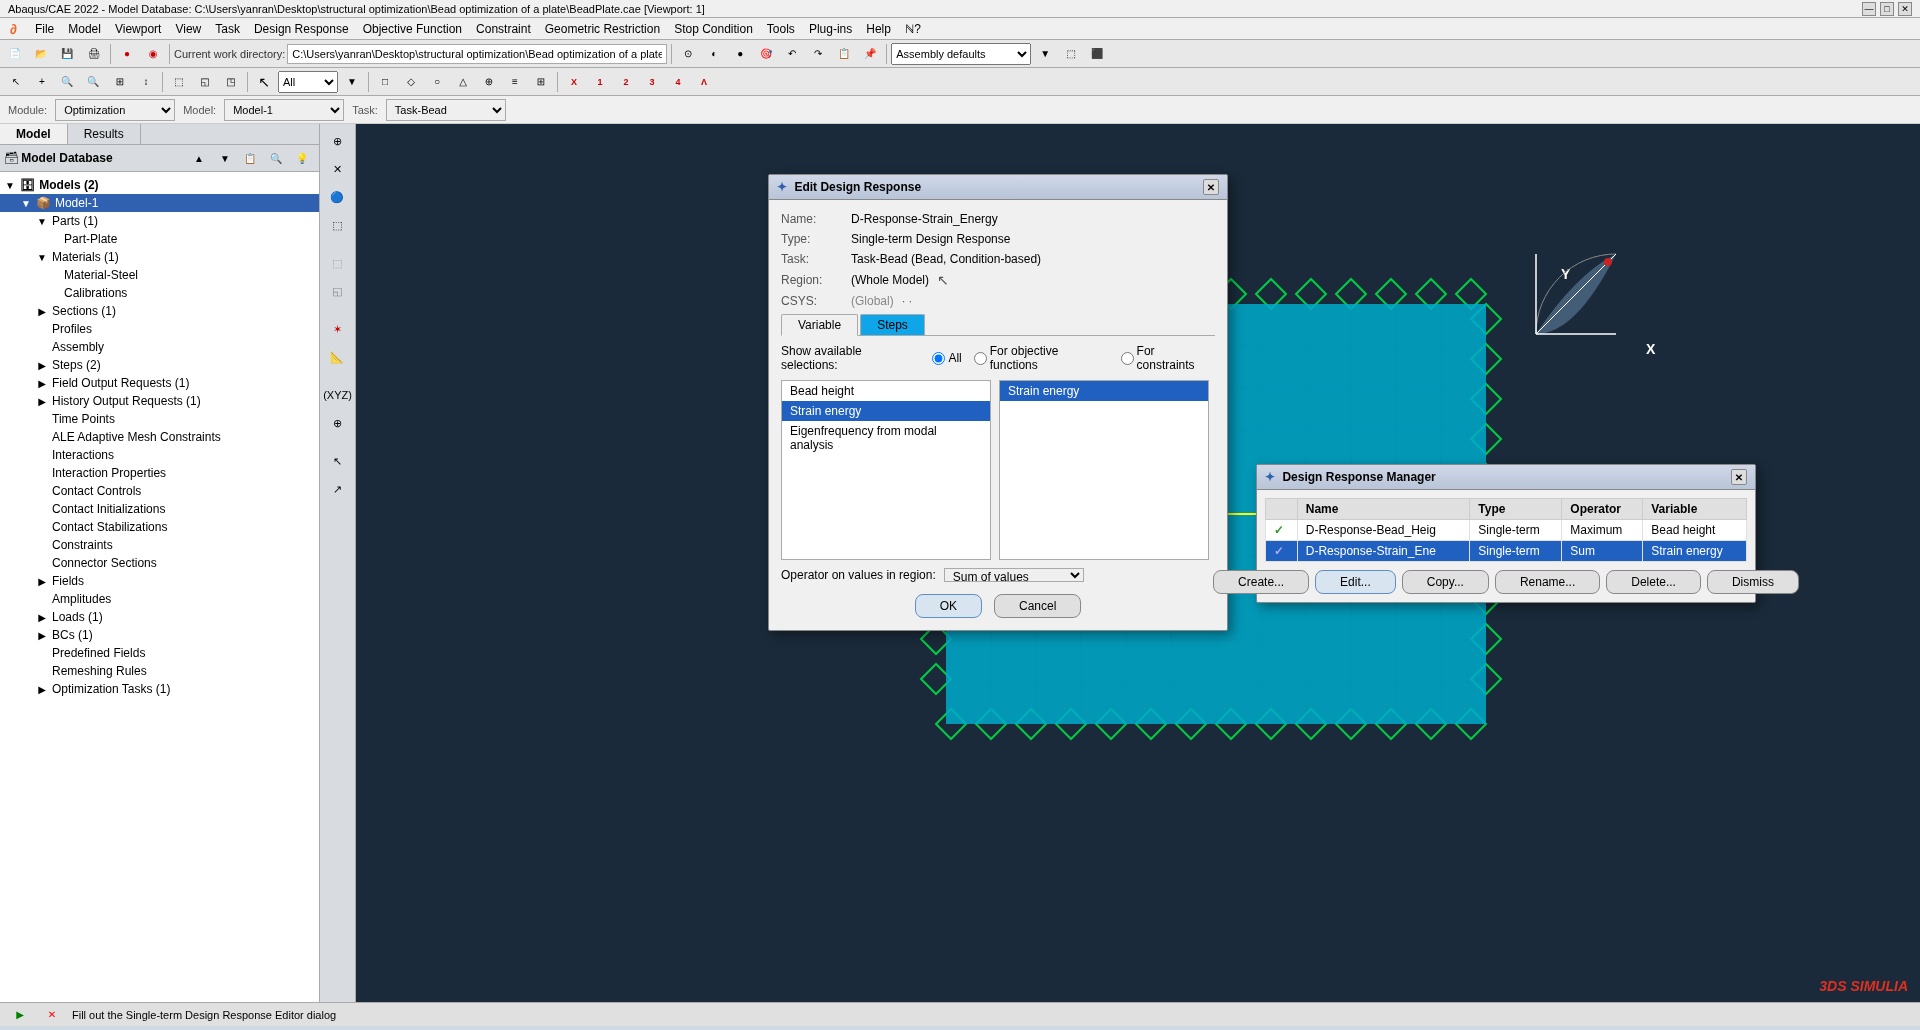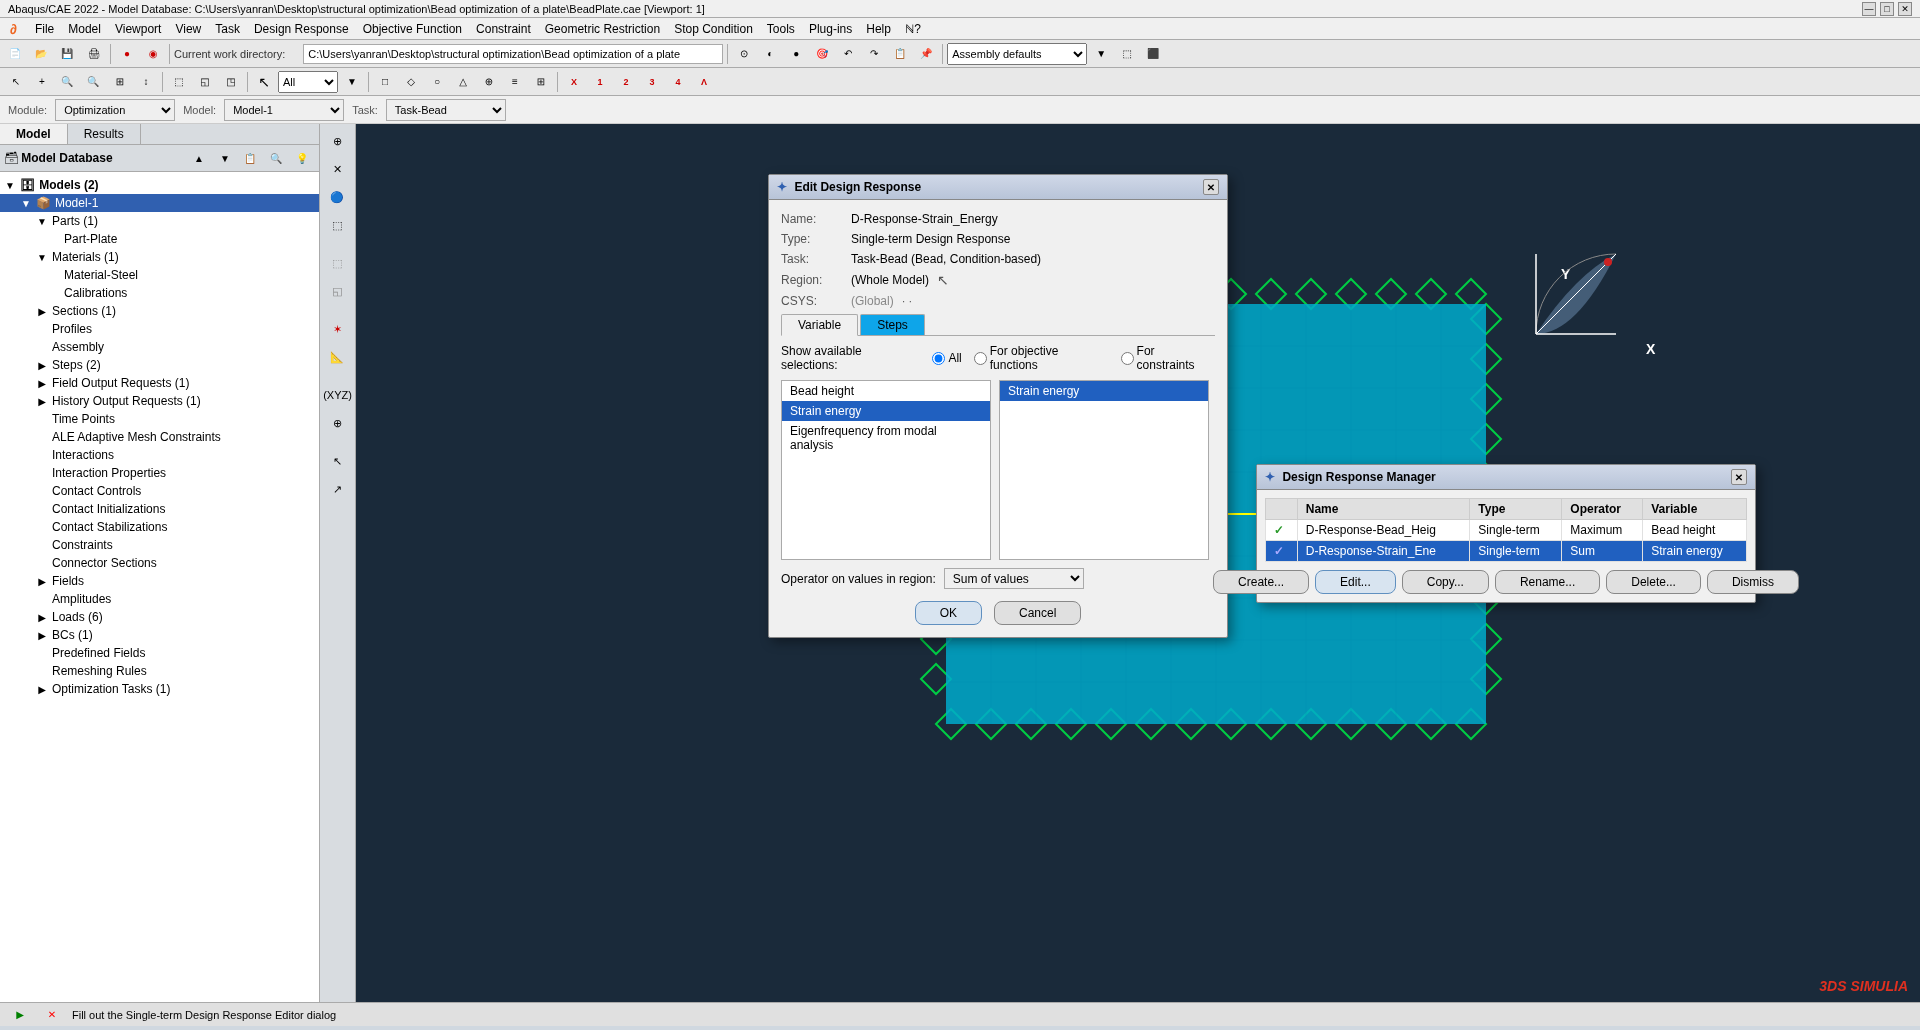--- a/index.html
+++ b/index.html
@@ -13,21 +13,21 @@
     
     .menu-bar { background: #f0f0f0; height: 22px; display: flex; align-items: center; padding: 0 4px; border-bottom: 1px solid #aaa; gap: 2px; }
     .menu-item { padding: 2px 6px; font-size: 12px; cursor: pointer; border-radius: 2px; }
     .menu-item.app-icon { color: #e62; font-weight: bold; font-size: 14px; margin-right: 4px; }
 
     
     .toolbar-row { background: #e8e8e8; height: 28px; display: flex; align-items: center; padding: 0 4px; border-bottom: 1px solid #aaa; gap: 2px; }
     .toolbar-btn { width: 24px; height: 22px; border: 1px solid transparent; background: transparent; font-size: 10px; display: flex; align-items: center; justify-content: center; cursor: pointer; border-radius: 2px; }
     .toolbar-sep { width: 1px; height: 20px; background: #aaa; margin: 0 2px; }
     .cwd-label { font-size: 11px; color: #333; }
-    .cwd-input { height: 20px; font-size: 11px; border: 1px solid #aaa; padding: 0 4px; width: 420px; margin-left: 16px; }
+    .cwd-input { height: 20px; font-size: 11px; border: 1px solid #aaa; padding: 0 4px; width: 380px; }
 
     .toolbar-row2 { background: #e8e8e8; height: 28px; display: flex; align-items: center; padding: 0 4px; border-bottom: 1px solid #aaa; gap: 2px; }
 
     
     .module-bar { background: #f0f0f0; height: 28px; display: flex; align-items: center; padding: 0 8px; border-bottom: 1px solid #ccc; gap: 8px; }
     .module-label { font-size: 11px; color: #555; }
     .module-select { height: 22px; font-size: 11px; border: 1px solid #aaa; padding: 0 4px; min-width: 120px; }
 
     
     .main-area { display: flex; height: calc(1030px - 22px - 22px - 28px - 28px - 28px - 24px); }
@@ -68,21 +68,21 @@
     .dialog-value { font-size: 12px; color: #000; }
     .dialog-tabs { display: flex; border-bottom: 1px solid #aaa; margin-bottom: 8px; }
     .dialog-tab { padding: 3px 16px; border: 1px solid #aaa; border-bottom: none; background: #0ea5e9; cursor: pointer; font-size: 12px; margin-right: 2px; border-radius: 2px 2px 0 0; }
     .dialog-tab.active { background: #f0f0f0; border-bottom: 1px solid #f0f0f0; margin-bottom: -1px; }
     .radio-group { display: flex; align-items: center; gap: 12px; margin-bottom: 8px; font-size: 12px; }
     .radio-item { display: flex; align-items: center; gap: 3px; cursor: pointer; }
     .list-panel { border: 1px solid #aaa; background: #fff; overflow-y: auto; }
     .list-item { padding: 3px 8px; font-size: 12px; cursor: pointer; }
     .list-item.selected { background: #2060c0; color: white; }
     .operator-row { display: flex; align-items: center; margin-top: 8px; font-size: 12px; gap: 8px; }
-    .operator-select { height: 21px; font-size: 12px; border: 1px solid #aaa; padding: 0 4px; min-width: 140px; }
+    .operator-select { height: 14px; font-size: 12px; border: 1px solid #aaa; padding: 0 4px; min-width: 140px; }
     .dialog-btns { display: flex; justify-content: center; gap: 12px; margin-top: 12px; }
     .dlg-btn { padding: 4px 24px; border: 1px solid #888; background: #e0e0e0; cursor: pointer; font-size: 12px; border-radius: 8px; }
     .dlg-btn.primary { background: #d8e4f0; border-color: #6090c0; }
 
     
     .manager-dialog { position: absolute; background: #f0f0f0; border: 1px solid #888; box-shadow: 4px 4px 12px rgba(0,0,0,0.4); }
     .manager-table { width: 100%; border-collapse: collapse; font-size: 12px; }
     .manager-table th { background: #e0e0e0; border: 1px solid #ccc; padding: 3px 8px; text-align: left; font-size: 12px; }
     .manager-table td { border: 1px solid #e0e0e0; padding: 3px 8px; font-size: 12px; }
     .manager-table tr.selected td { background: #2060c0; color: white; }
@@ -332,21 +332,21 @@
         <span>Fields</span>
       </div>
 
       <div class="tree-item level2">
         <span class="expand-icon"> </span>
         <span>Amplitudes</span>
       </div>
 
       <div class="tree-item level2">
         <span class="expand-icon">▶</span>
-        <span>Loads (6)</span>
+        <span>Loads (1)</span>
       </div>
 
       <div class="tree-item level2">
         <span class="expand-icon">▶</span>
         <span>BCs (1)</span>
       </div>
 
       <div class="tree-item level2">
         <span class="expand-icon"> </span>
         <span>Predefined Fields</span>

